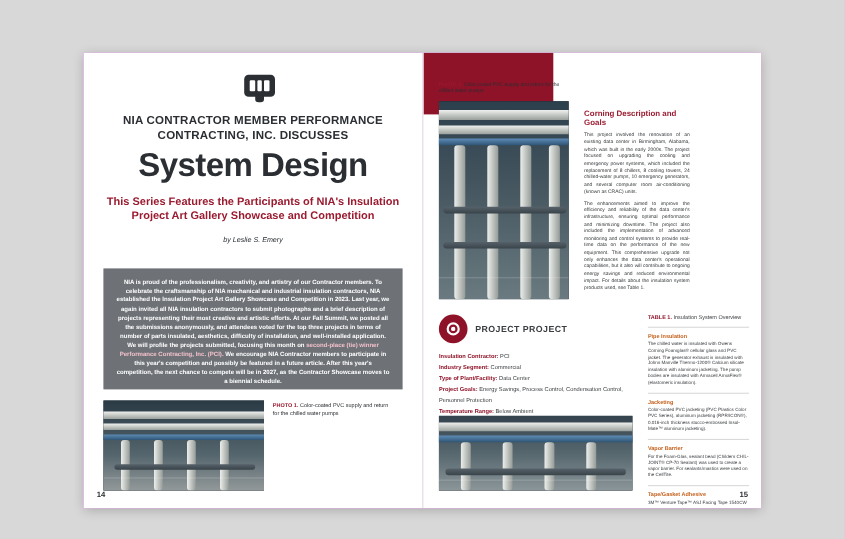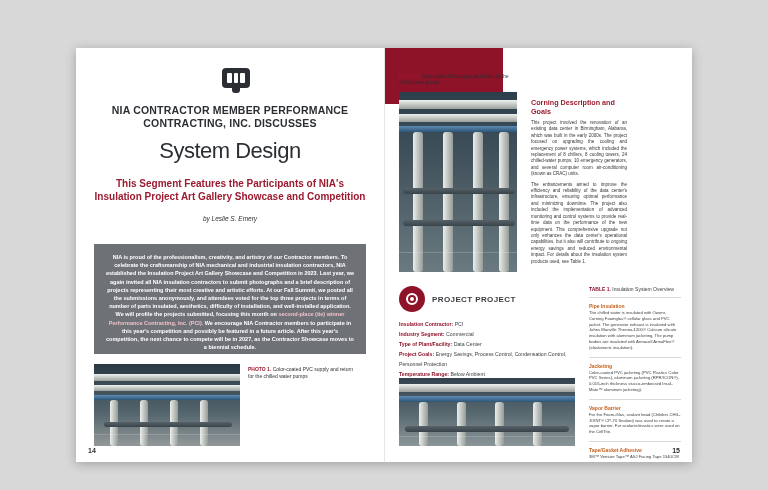--- a/index.html
+++ b/index.html
@@ -86,22 +86,22 @@
   }
   .kicker {
     font-size: 10.5px;
     font-weight: bold;
     color: #2b2f33;
     letter-spacing: 0.2px;
     line-height: 13px;
   }
   .big-title {
     margin-top: 5px;
-    font-size: 22px;
-    font-weight: normal;
+    font-size: 30px;
+    font-weight: bold;
     color: #2b2f33;
     letter-spacing: -0.5px;
     line-height: 32px;
   }
   .sub-red {
     margin-top: 10px;
     font-size: 10px;
     font-weight: bold;
     color: #9b1b30;
     line-height: 13px;
@@ -344,21 +344,21 @@
       <div class="slots">
           <i></i>
           <i></i>
           <i></i>
         </div>
     </div>
 
     <div class="headline-block">
       <div class="kicker">NIA CONTRACTOR MEMBER PERFORMANCE CONTRACTING, INC. DISCUSSES</div>
       <div class="big-title">System Design</div>
-      <div class="sub-red">This Segment Features the Participants of NIA's Insulation Project Art Gallery Showcase and Competition</div>
+      <div class="sub-red">This Series Features the Participants of NIA's Insulation Project Art Gallery Showcase and Competition</div>
       <div class="byline">by Leslie S. Emery</div>
     </div>
 
     <div class="gray-box">
       <p>
         <span>NIA is proud of the professionalism, creativity, and artistry of our Contractor members. To celebrate the craftsmanship of NIA mechanical and industrial insulation contractors, NIA established the Insulation Project Art Gallery Showcase and Competition in 2023. Last year, we again invited all NIA insulation contractors to submit photographs and a brief description of projects representing their most creative and artistic efforts. At our Fall Summit, we posted all the submissions anonymously, and attendees voted for the top three projects in terms of number of parts insulated, aesthetics, difficulty of installation, and well-installed application. We will profile the projects submitted, focusing this month on </span><span class="hl">second-place (tie) winner Performance Contracting, Inc. (PCI).</span><span> We encourage NIA Contractor members to participate in this year's competition and possibly be featured in a future article. After this year's competition, the next chance to compete will be in 2027, as the Contractor Showcase moves to a biennial schedule.</span>
       </p>
     </div>
 
     <div class="photo-left">

